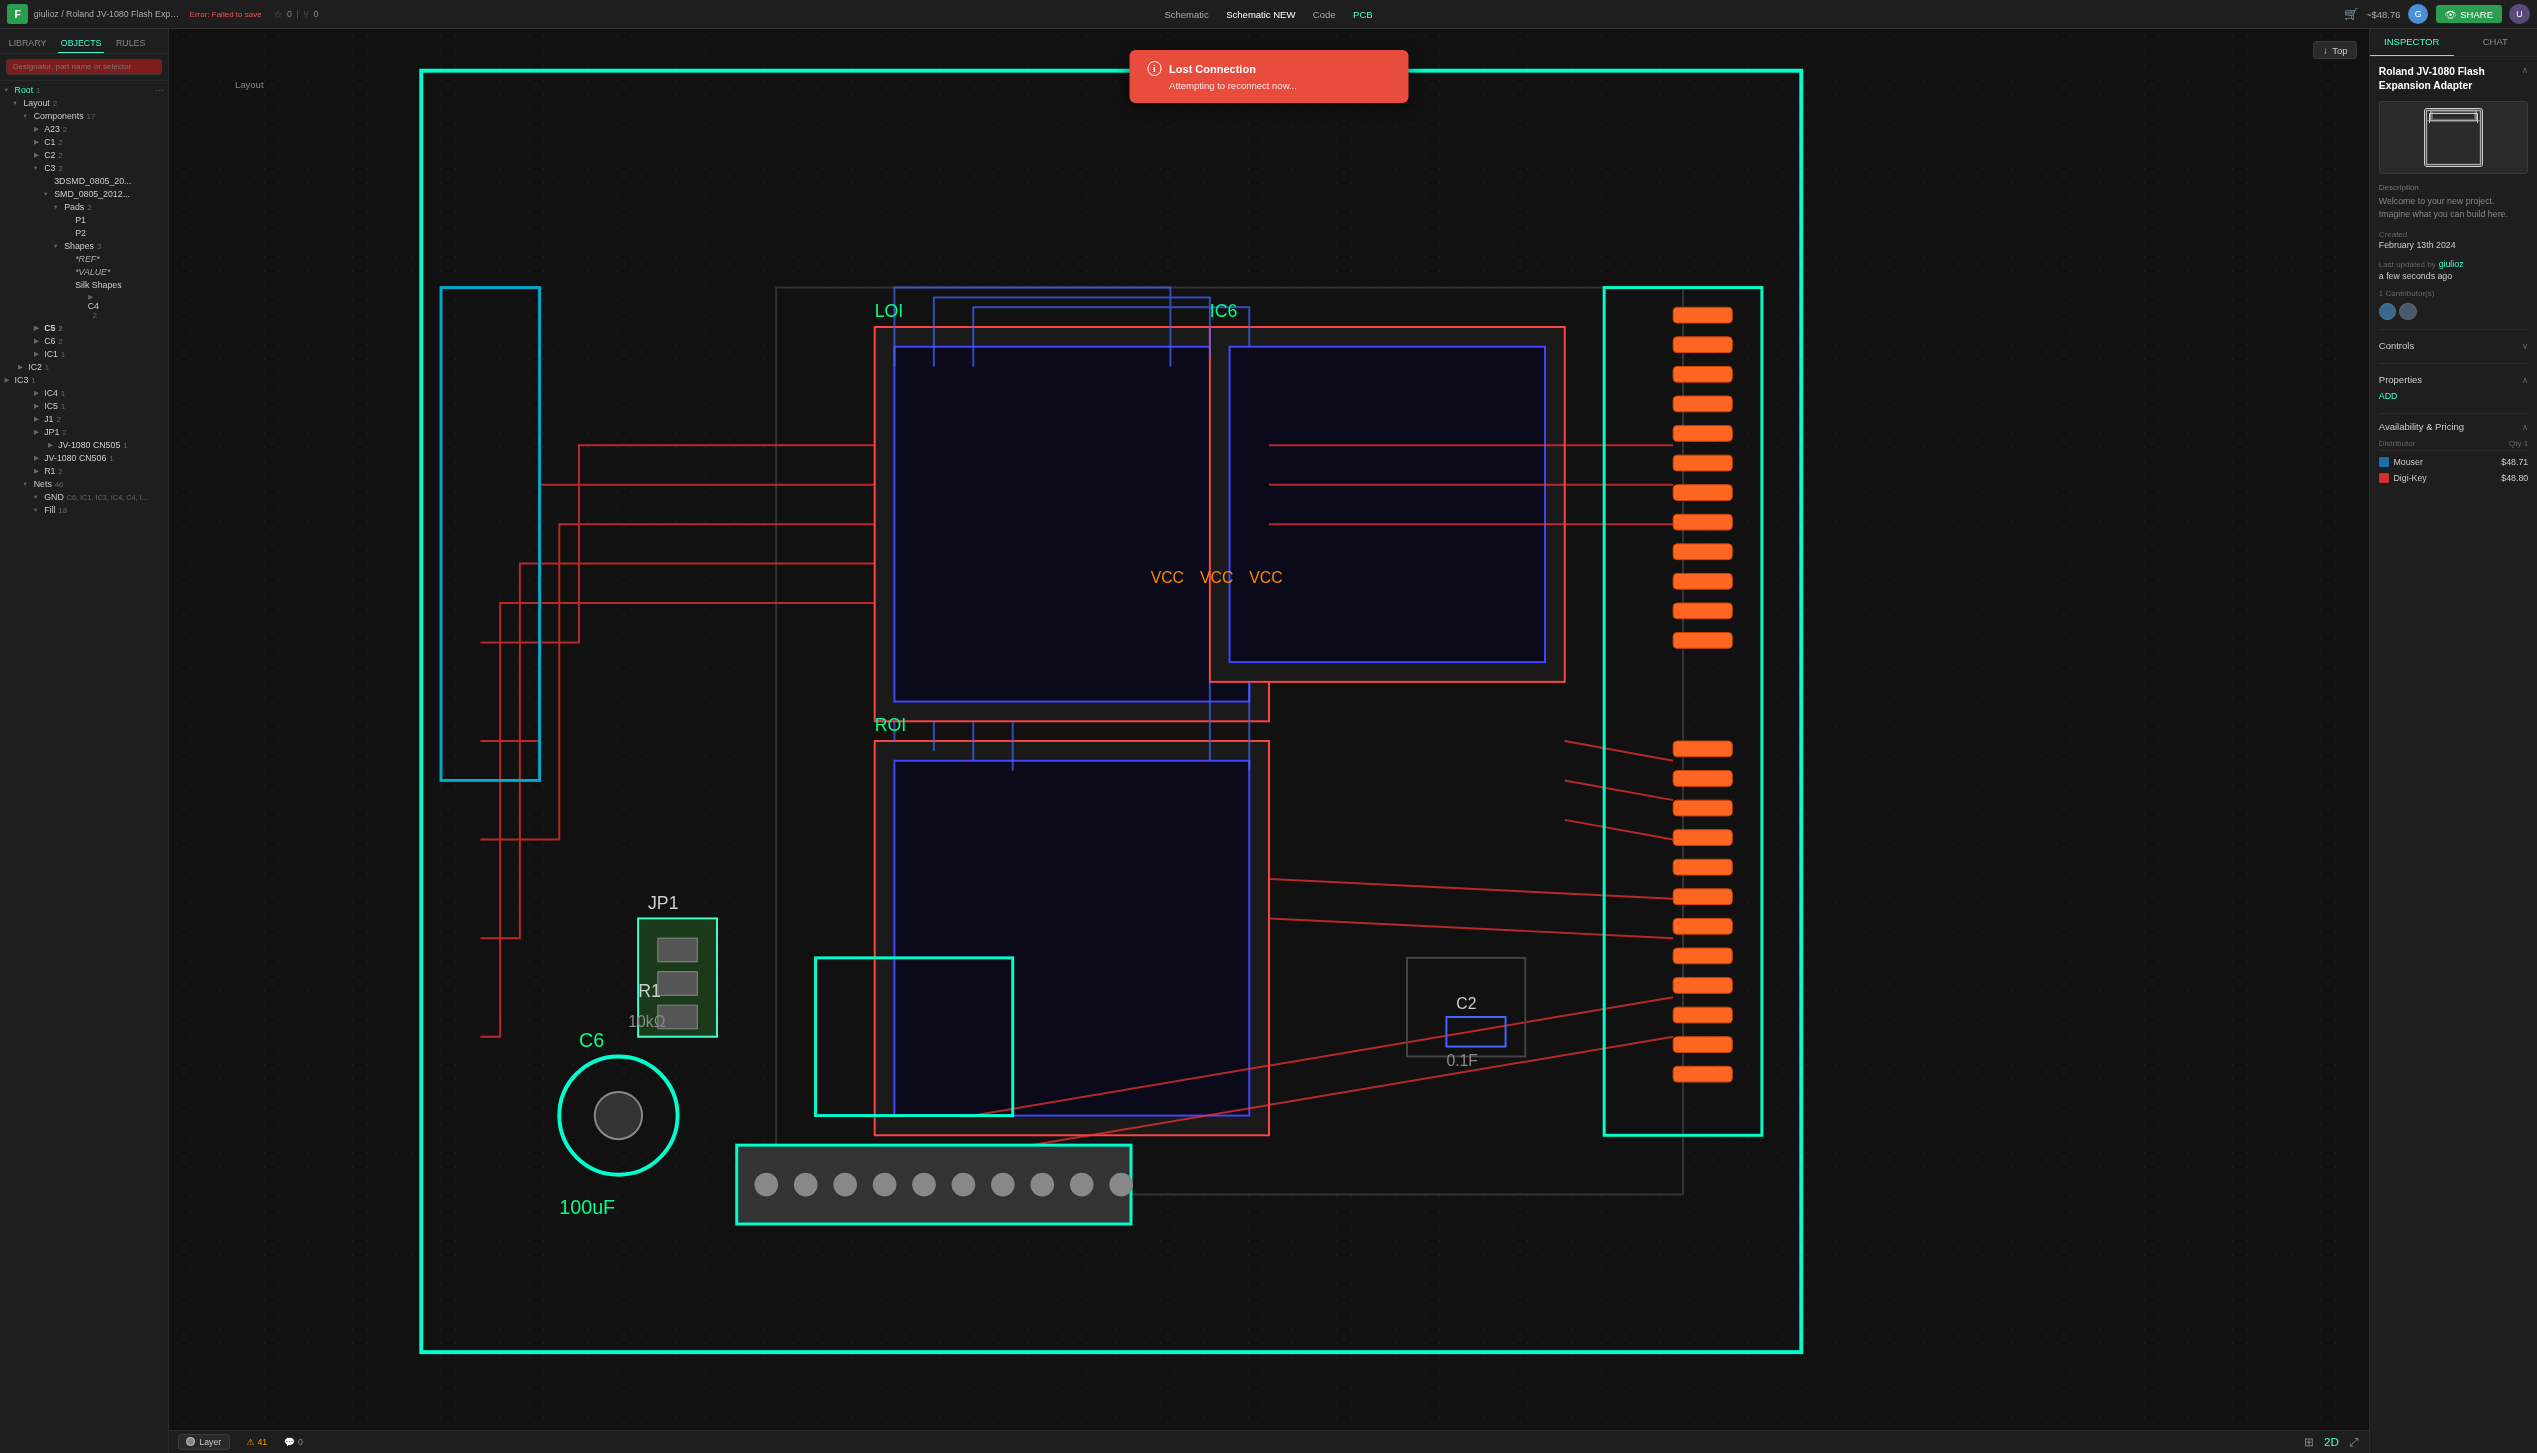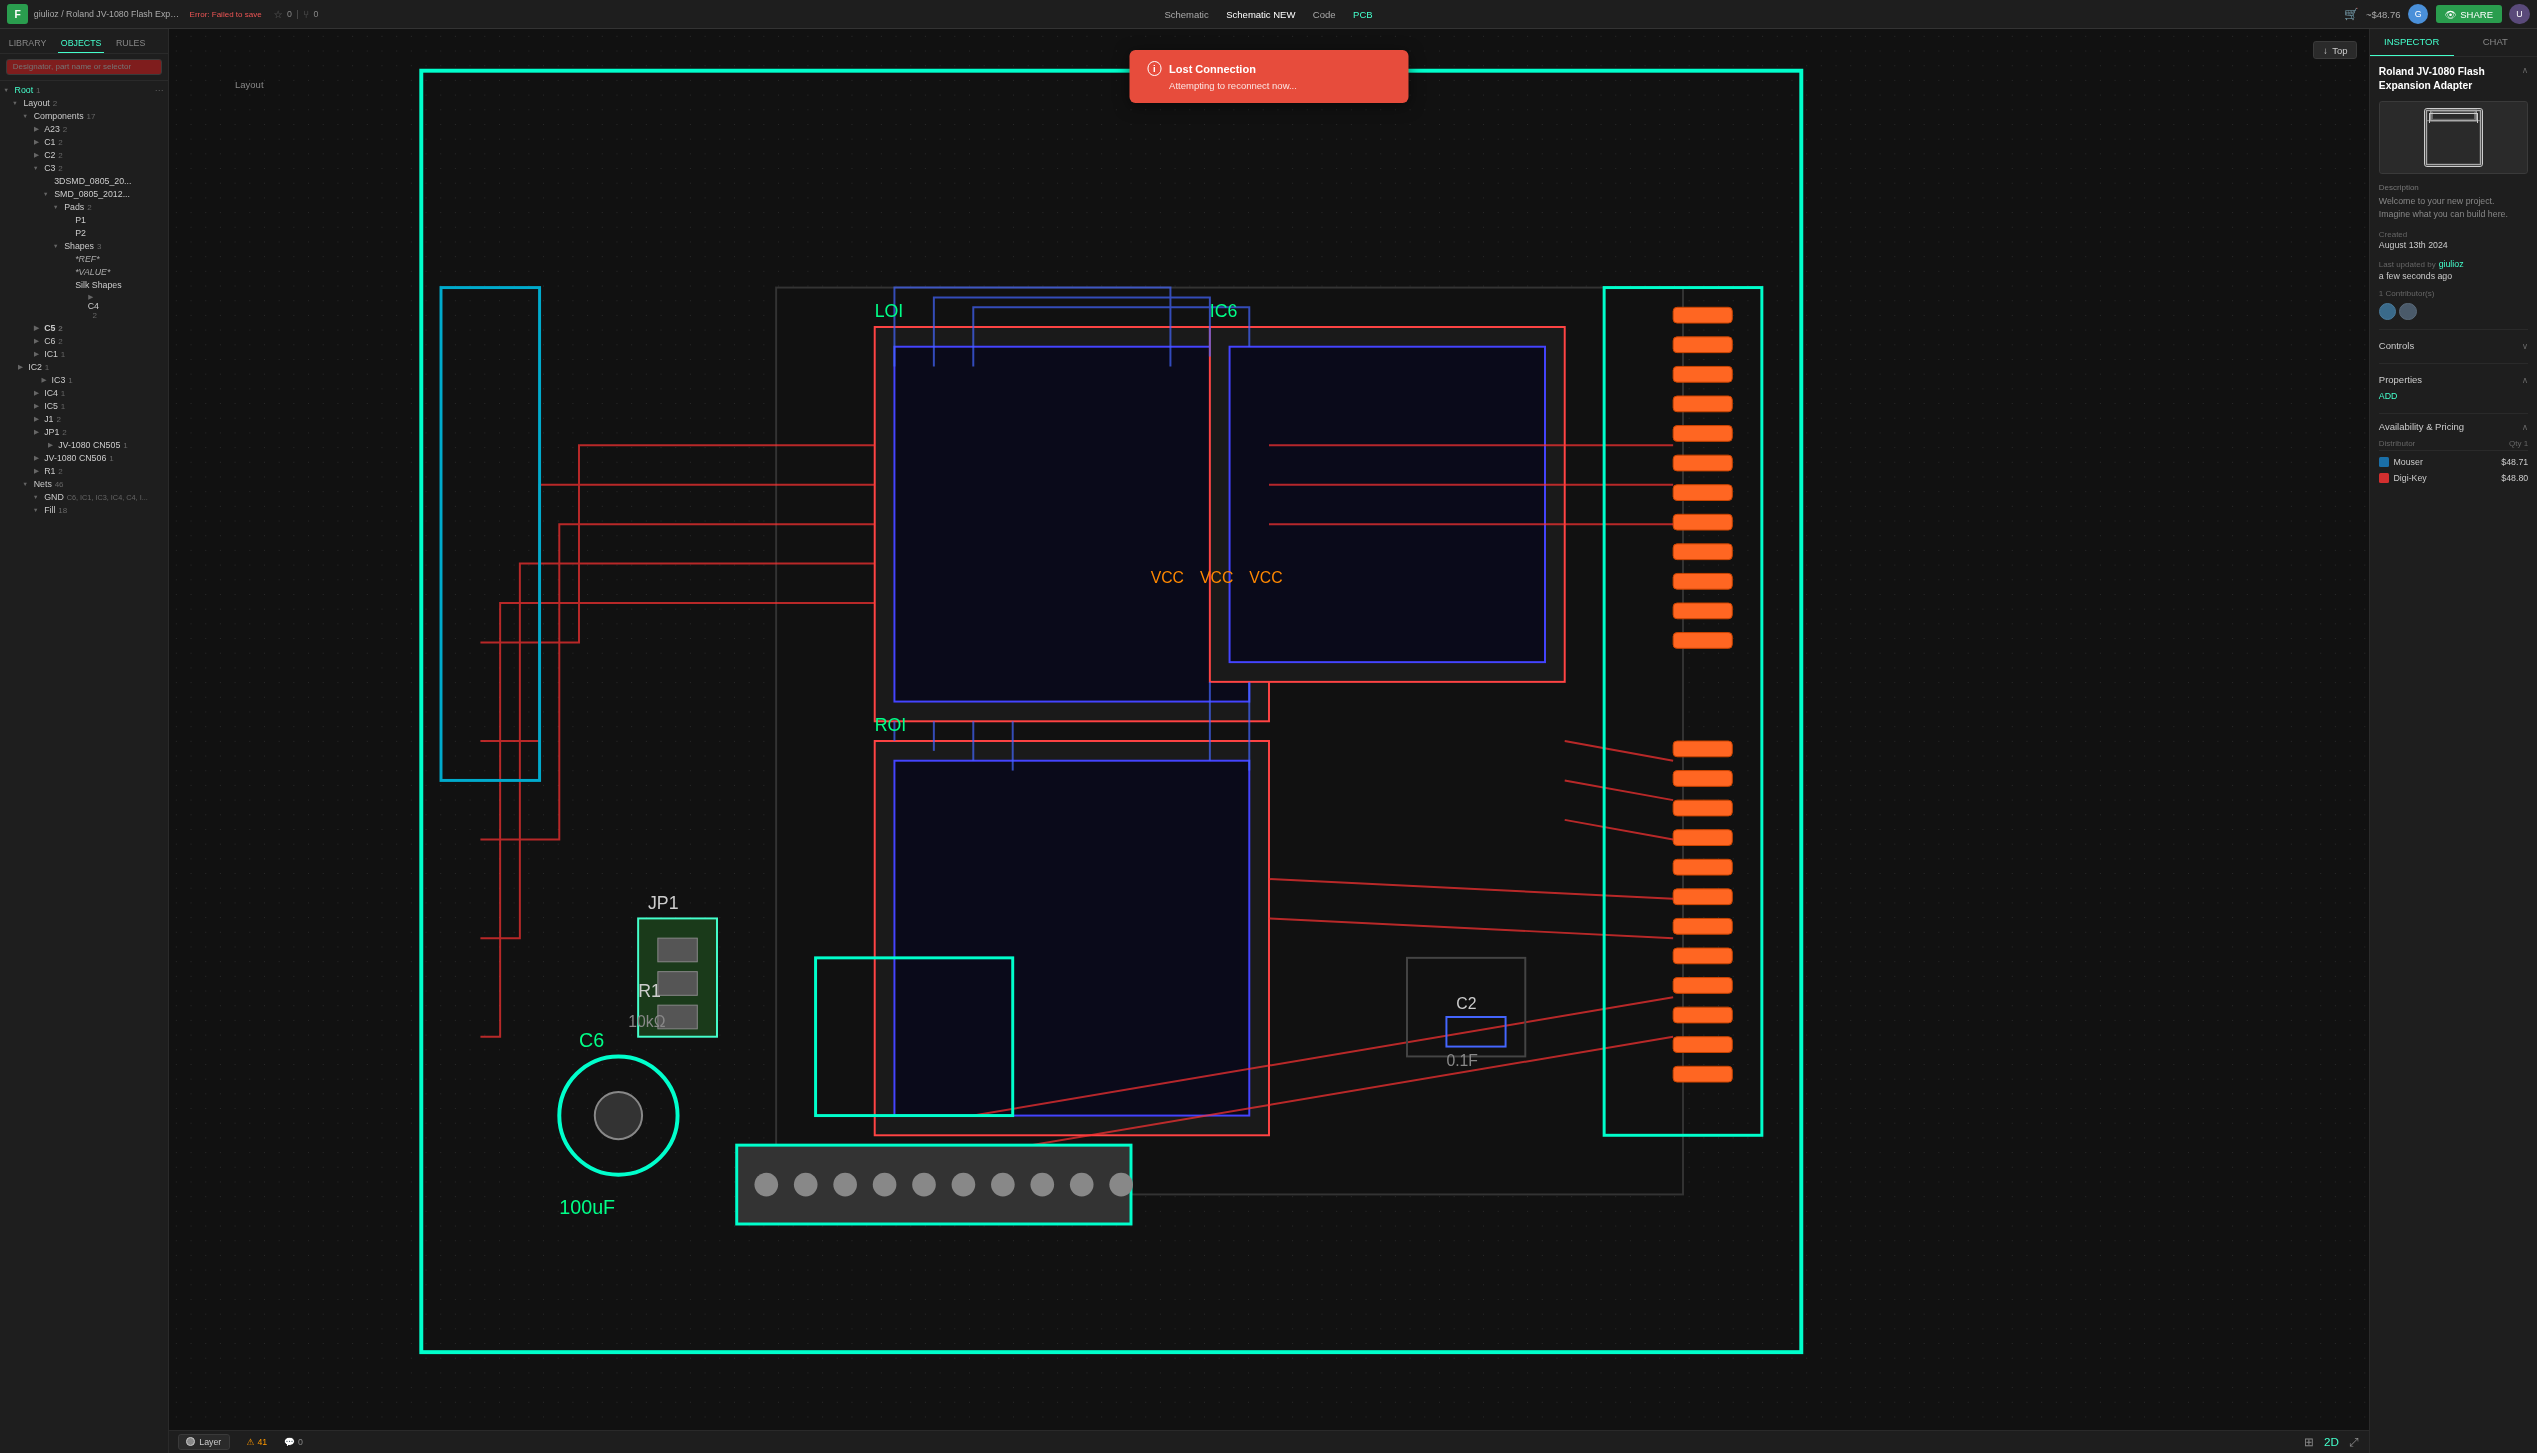--- a/index.html
+++ b/index.html
@@ -596,21 +596,21 @@
       <div class="tree-row" style="padding-left: 34px;">
         <span class="tree-arrow">▶</span>
         <span class="tree-label">IC1</span>
         <span class="tree-count">1</span>
       </div>
       <div class="tree-row" style="padding-left: 18px;">
         <span class="tree-arrow">▶</span>
         <span class="tree-label">IC2</span>
         <span class="tree-count">1</span>
       </div>
-      <div class="tree-row" style=" margin-left: 37px;">
+      <div class="tree-row" style="">
         <span class="tree-arrow">▶</span>
         <span class="tree-label">IC3</span>
         <span class="tree-count">1</span>
       </div>
       <div class="tree-row" style="padding-left: 34px;">
         <span class="tree-arrow">▶</span>
         <span class="tree-label">IC4</span>
         <span class="tree-count">1</span>
       </div>
       <div class="tree-row" style="padding-left: 34px;">
@@ -845,21 +845,21 @@
         </div>
       </div>
 
       <div>
         <div class="section-label">Description</div>
         <div class="description-text" style="margin-top:2.9px;">Welcome to your new project. Imagine what you can build here.</div>
       </div>
 
       <div class="meta-row">
         <div class="meta-label">Created</div>
-        <div class="meta-value">August 13th 2024</div>
+        <div class="meta-value">February 13th 2024</div>
       </div>
 
       <div class="meta-row">
         <div style="display:flex; gap:2.9px; align-items:center;">
           <span class="meta-label">Last updated by</span>
           <span class="meta-link">giulioz</span>
         </div>
         <div class="meta-value">a few seconds ago</div>
       </div>
 

